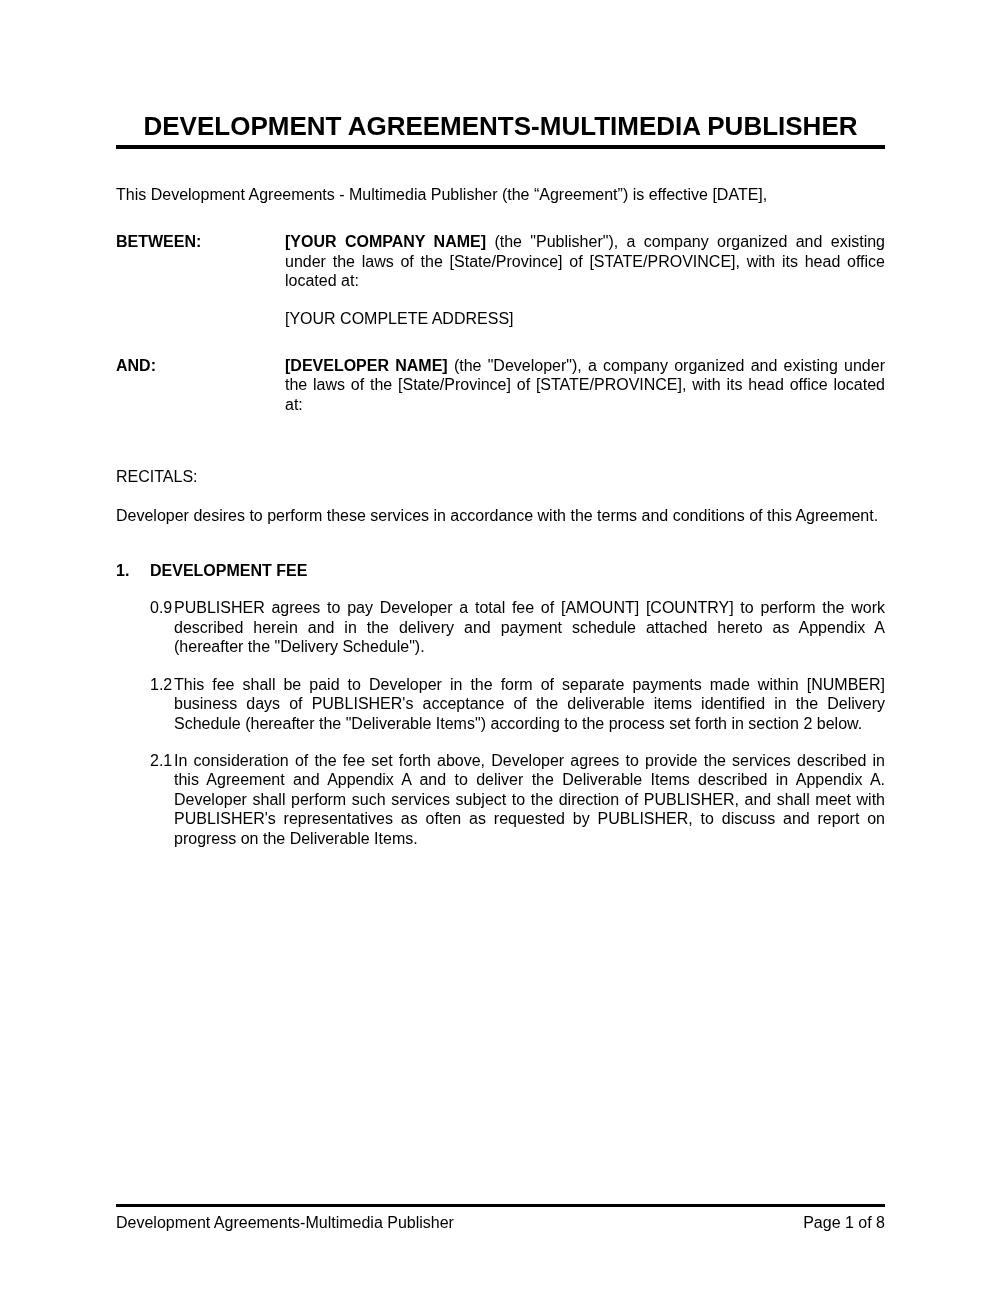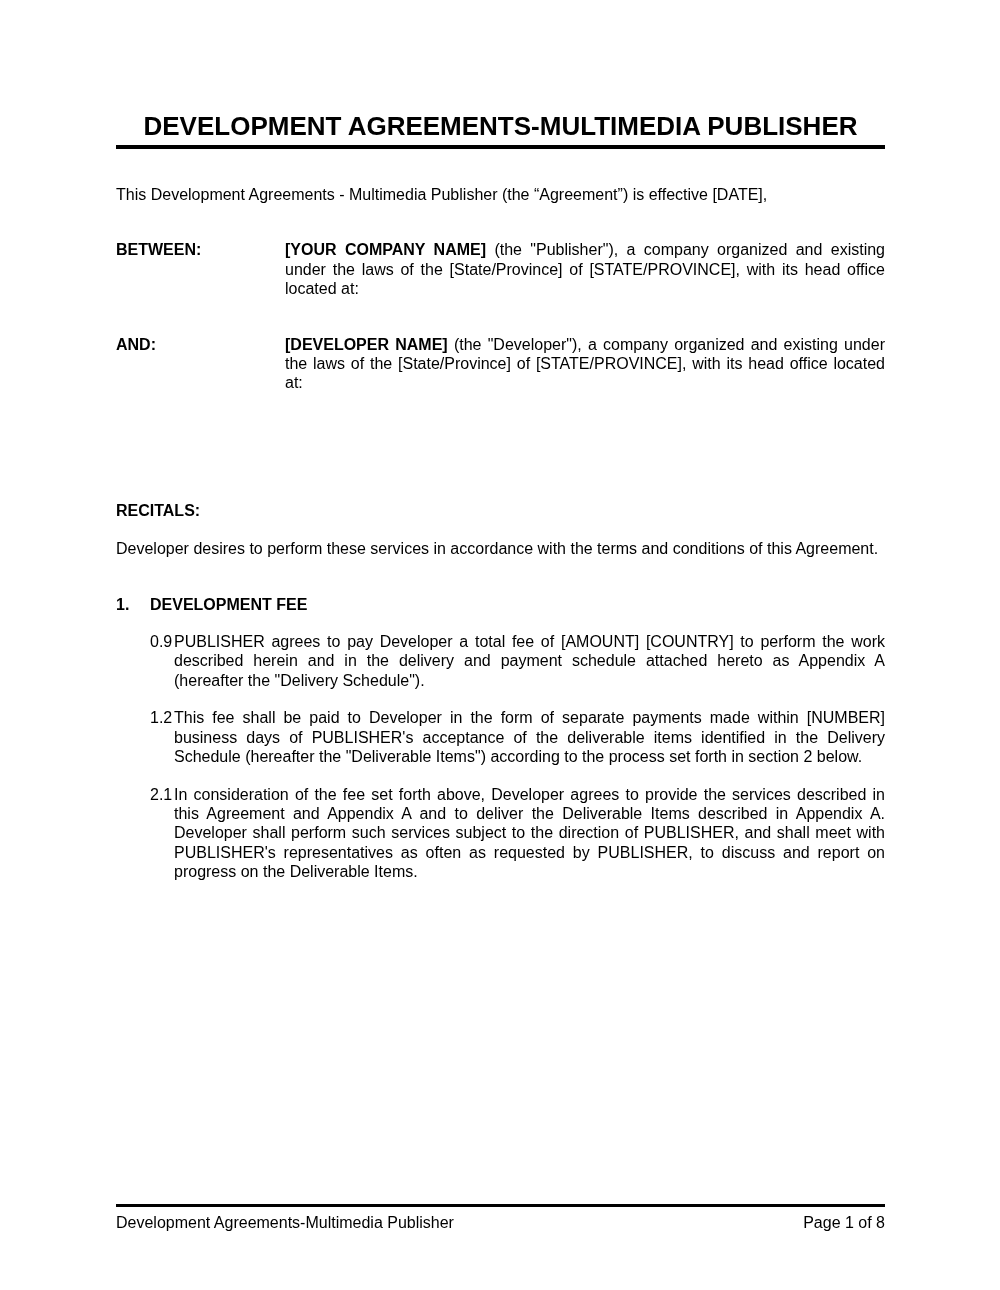--- a/index.html
+++ b/index.html
@@ -18,27 +18,27 @@
   }
   .doc-title {
     font-size: 26px;
     line-height: 30px;
     font-weight: bold;
     text-align: center;
     border-bottom: 4px solid #000000;
     padding-bottom: 4px;
   }
   .intro { margin-top: 36px; }
-  .party { display: flex; margin-top: 36px; }
+  .party { display: flex; margin-top: 28px; }
   .party-label { flex: 0 0 169px; width: 169px; font-weight: bold; }
   .party-body { flex: 1; }
   .party-text { text-align: justify; }
   .party-name { font-weight: bold; }
   .party-address { margin-top: 18px; }
-  .recitals-heading { margin-top: 108px; font-weight: bold; }
+  .recitals-heading { margin-top: 53px; font-weight: normal; }
   .recital { margin-top: 19px; text-align: justify; }
   .sec-head { margin-top: 36px; font-weight: bold; padding-left: 34px; }
   .sec-head .num { display: inline-block; width: 34px; margin-left: -34px; }
   .clause { margin-top: 18px; padding-left: 58px; text-align: justify; }
   .clause .num { display: inline-block; width: 24px; margin-left: -24px; }
   .footer {
     position: absolute;
     left: 116px;
     right: 114px;
     top: 1204px;
@@ -54,20 +54,21 @@
 <div class="page">
 
   <h1 class="doc-title">DEVELOPMENT AGREEMENTS-MULTIMEDIA PUBLISHER</h1>
 
   <p class="intro">This Development Agreements - Multimedia Publisher (the “Agreement”) is effective [DATE],</p>
 
   <div class="party">
     <div class="party-label">BETWEEN:</div>
     <div class="party-body">
       <p class="party-text"><span class="party-name">[YOUR COMPANY NAME]</span><span> (the "Publisher"), a company organized and existing under the laws of the [State/Province] of [STATE/PROVINCE], with its head office located at:</span></p>
+      <p class="party-address">[YOUR COMPLETE ADDRESS]</p>
     </div>
   </div>
 
   <div class="party">
     <div class="party-label">AND:</div>
     <div class="party-body">
       <p class="party-text"><span class="party-name">[DEVELOPER NAME]</span><span> (the "Developer"), a company organized and existing under the laws of the [State/Province] of [STATE/PROVINCE], with its head office located at:</span></p>
     </div>
   </div>
 

